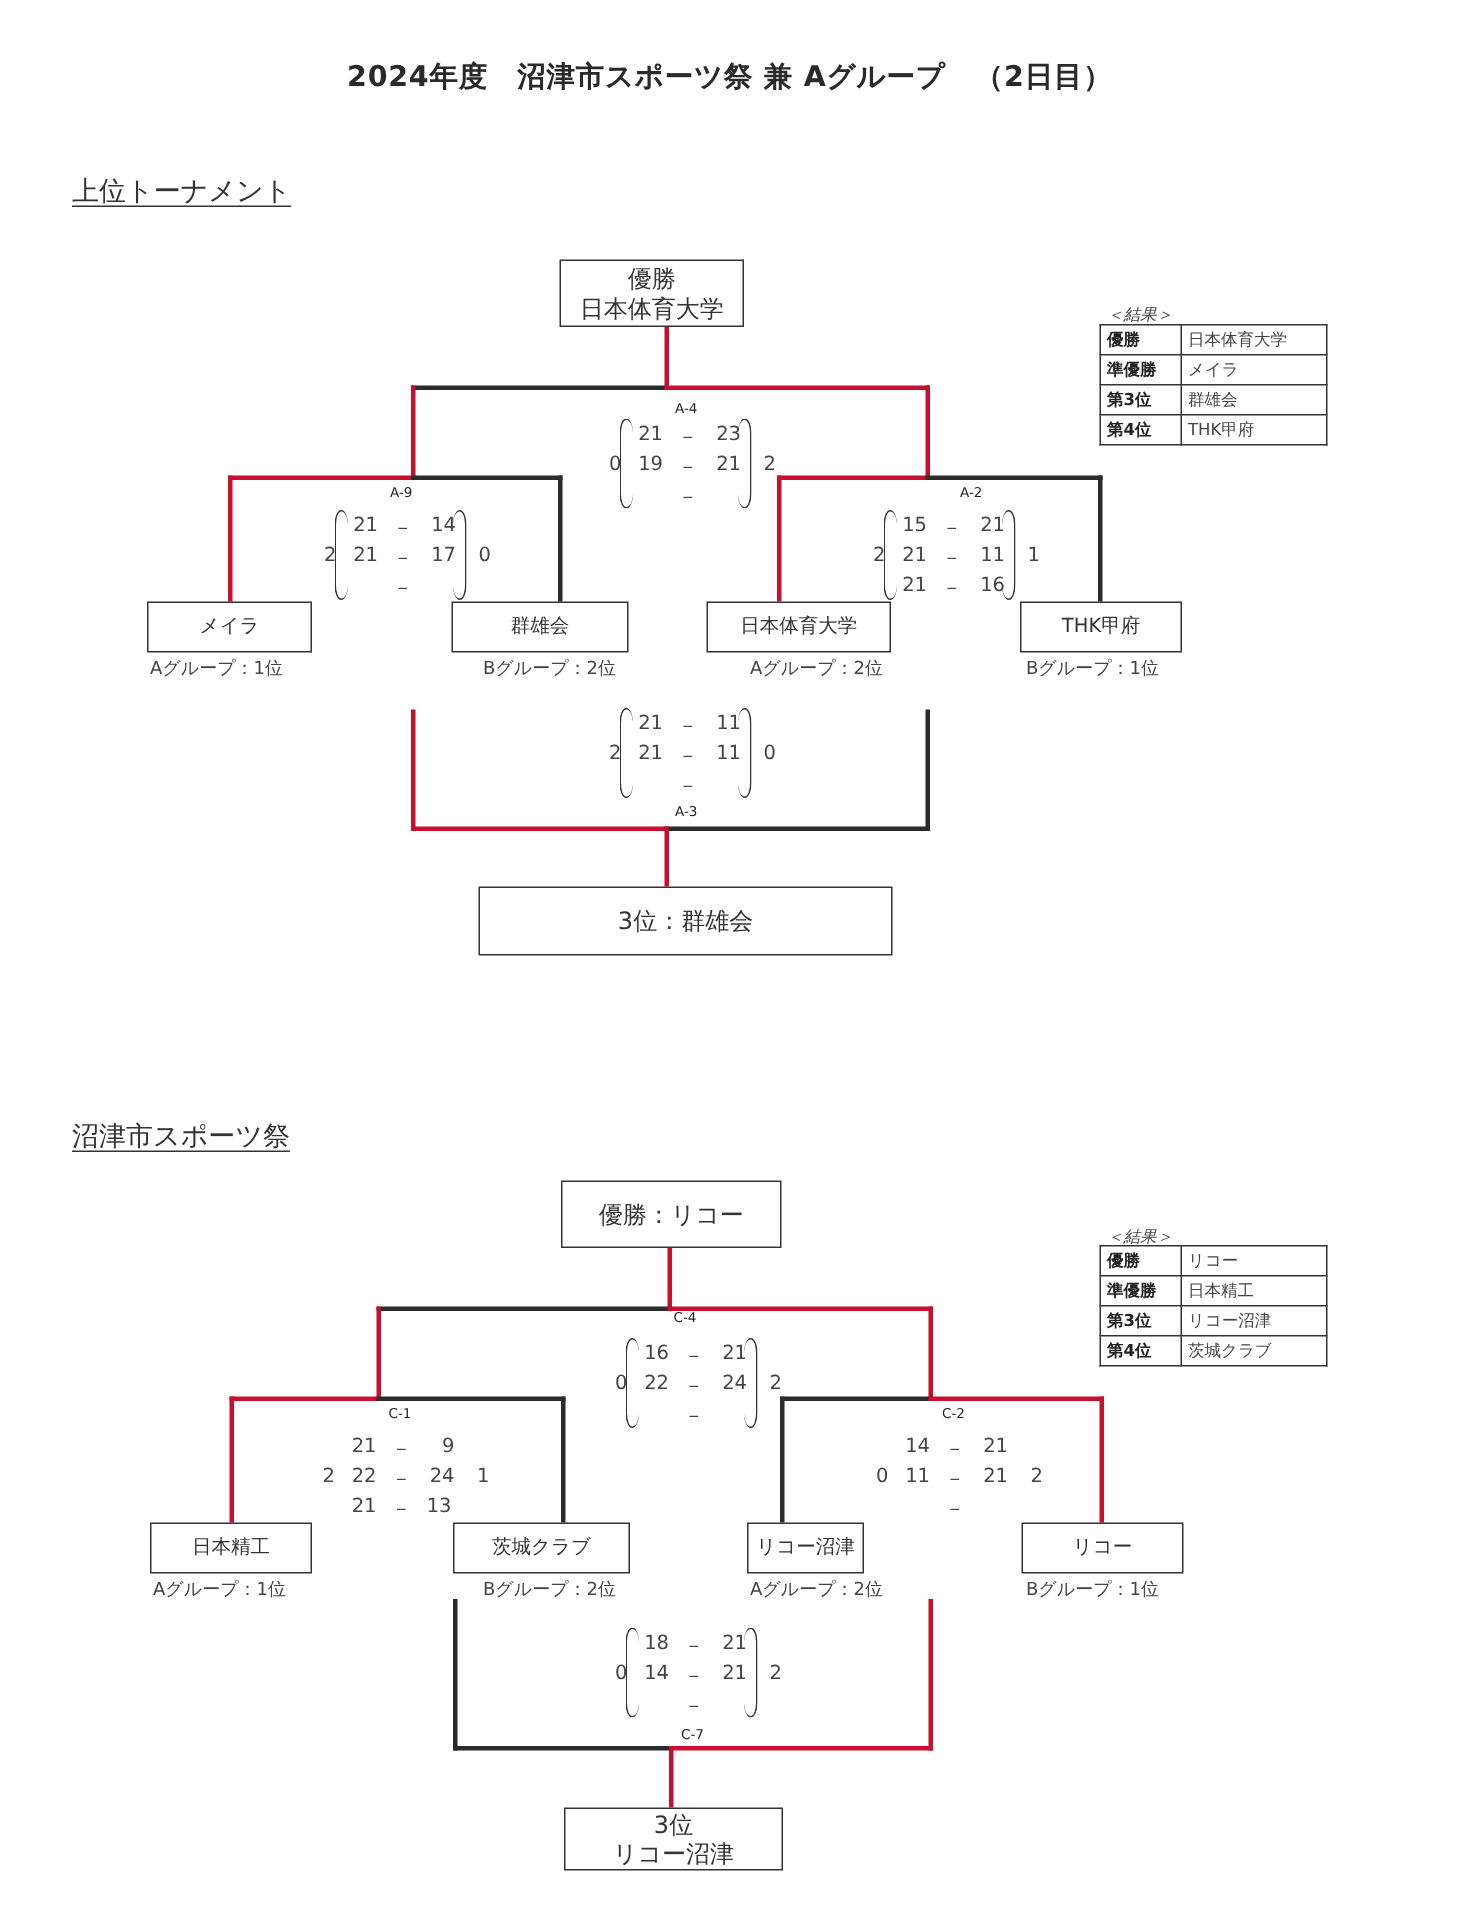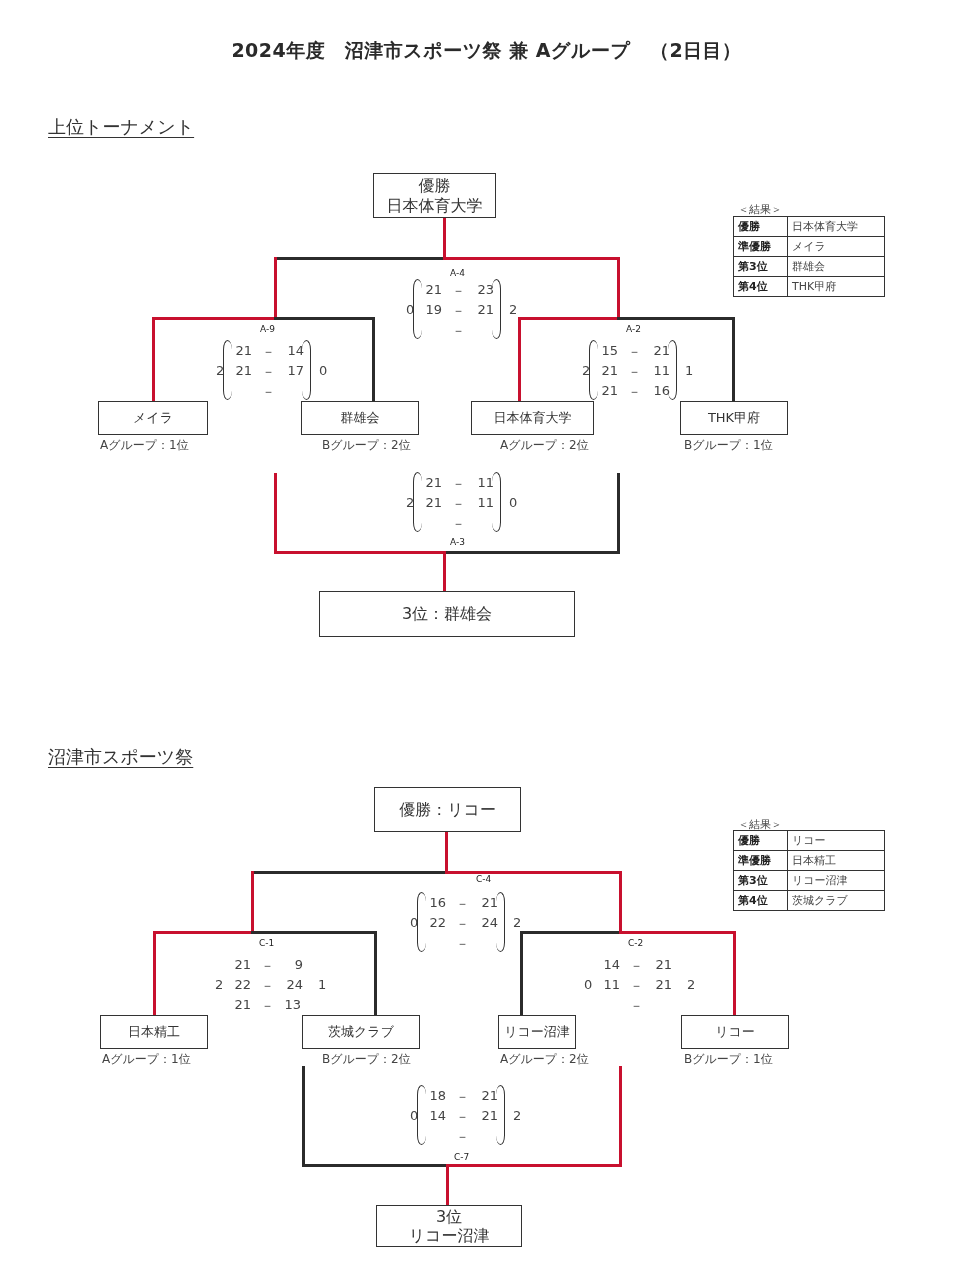--- a/index.html
+++ b/index.html
@@ -15,21 +15,21 @@
   .sub { position:absolute; font-size:12px; color:#444; white-space:nowrap; }
   .mlabel { position:absolute; font-size:9px; color:#222; }
   .score { position:absolute; font-size:13px; color:#444; }
   .paren { position:absolute; border:1.5px solid #333; border-radius:14px/30px; }
   .paren.l { border-right:none; }
   .paren.r { border-left:none; }
   .res { position:absolute; border-collapse:collapse; font-size:11px; }
   .res td { border:1px solid #333; padding:1px 4px; height:17px; }
   .res td.k { font-weight:bold; width:45px; color:#222; }
   .res td.v { width:88px; color:#444; }
-  .res-cap { position:absolute; font-size:11px; color:#444; }
+  .res-cap { position:absolute; font-size:11px; color:#444;font-style:italic; }
 </style>
 </head>
 <body>
 
 <div class="abs title">2024年度　沼津市スポーツ祭 兼 Aグループ　（2日目）</div>
 
 <div class="abs section-h" style="left:48px;top:115px;">上位トーナメント</div>
 
 <div class="box big" style="left:373px;top:173px;width:123px;height:45px;flex-direction:column;">
   <span>優勝</span>
@@ -59,21 +59,21 @@
 <div class="box" style="left:471px;top:401px;width:123px;height:34px;">日本体育大学</div>
 <div class="sub" style="left:500px;top:437px;">Aグループ：2位</div>
 <div class="box" style="left:680px;top:401px;width:108px;height:34px;">THK甲府</div>
 <div class="sub" style="left:684px;top:437px;">Bグループ：1位</div>
 
 <div class="line" style="left:274px;top:473px;width:3px;height:81px;background:#c8102e"></div>
 <div class="line" style="left:617px;top:473px;width:3px;height:81px;background:#2b2b2b"></div>
 <div class="line" style="left:274px;top:551px;width:172px;height:3px;background:#c8102e"></div>
 <div class="line" style="left:443px;top:551px;width:177px;height:3px;background:#2b2b2b"></div>
 <div class="line" style="left:443px;top:551px;width:3px;height:41px;background:#c8102e"></div>
-<div class="box big" style="left:319px;top:591px;width:256px;height:46px;">3位：群雄会</div>
+<div class="box big" style="left:319px;top:591px;width:276px;height:46px;">3位：群雄会</div>
 
 <div class="abs section-h" style="left:48px;top:745px;">沼津市スポーツ祭</div>
 
 <div class="box big" style="left:374px;top:787px;width:147px;height:45px;">優勝：リコー</div>
 
 <div class="line" style="left:445px;top:832px;width:3px;height:42px;background:#c8102e"></div>
 <div class="line" style="left:251px;top:871px;width:197px;height:3px;background:#2b2b2b"></div>
 <div class="line" style="left:445px;top:871px;width:177px;height:3px;background:#c8102e"></div>
 <div class="line" style="left:251px;top:871px;width:3px;height:63px;background:#c8102e"></div>
 <div class="line" style="left:619px;top:871px;width:3px;height:63px;background:#c8102e"></div>
@@ -173,21 +173,21 @@
     <div class="score" style="left:230px;top:363px;width:22px;text-align:right;">21</div>
     <div class="score" style="left:262px;top:363px;">－</div>
     <div class="score" style="left:280px;top:363px;width:24px;text-align:right;">17</div>
     <div class="score" style="left:230px;top:383px;width:22px;text-align:right;"></div>
     <div class="score" style="left:262px;top:383px;">－</div>
     <div class="score" style="left:280px;top:383px;width:24px;text-align:right;"></div>
     <div class="score" style="left:216px;top:363px;">2</div>
     <div class="score" style="left:319px;top:363px;">0</div>
     <div class="paren l" style="left:223px;top:340px;width:8px;height:58px;"></div>
     <div class="paren r" style="left:302px;top:340px;width:8px;height:58px;"></div>
-    <div class="mlabel" style="left:626px;top:324px;">A-2</div>
+    <div class="mlabel" style="left:640px;top:324px;">A-2</div>
     <div class="score" style="left:596px;top:343px;width:22px;text-align:right;">15</div>
     <div class="score" style="left:628px;top:343px;">－</div>
     <div class="score" style="left:646px;top:343px;width:24px;text-align:right;">21</div>
     <div class="score" style="left:596px;top:363px;width:22px;text-align:right;">21</div>
     <div class="score" style="left:628px;top:363px;">－</div>
     <div class="score" style="left:646px;top:363px;width:24px;text-align:right;">11</div>
     <div class="score" style="left:596px;top:383px;width:22px;text-align:right;">21</div>
     <div class="score" style="left:628px;top:383px;">－</div>
     <div class="score" style="left:646px;top:383px;width:24px;text-align:right;">16</div>
     <div class="score" style="left:582px;top:363px;">2</div>
@@ -201,21 +201,21 @@
     <div class="score" style="left:420px;top:495px;width:22px;text-align:right;">21</div>
     <div class="score" style="left:452px;top:495px;">－</div>
     <div class="score" style="left:470px;top:495px;width:24px;text-align:right;">11</div>
     <div class="score" style="left:420px;top:515px;width:22px;text-align:right;"></div>
     <div class="score" style="left:452px;top:515px;">－</div>
     <div class="score" style="left:470px;top:515px;width:24px;text-align:right;"></div>
     <div class="score" style="left:406px;top:495px;">2</div>
     <div class="score" style="left:509px;top:495px;">0</div>
     <div class="paren l" style="left:413px;top:472px;width:8px;height:58px;"></div>
     <div class="paren r" style="left:492px;top:472px;width:8px;height:58px;"></div>
-    <div class="mlabel" style="left:476px;top:874px;">C-4</div>
+    <div class="mlabel" style="left:449px;top:874px;">C-4</div>
     <div class="score" style="left:424px;top:895px;width:22px;text-align:right;">16</div>
     <div class="score" style="left:456px;top:895px;">－</div>
     <div class="score" style="left:474px;top:895px;width:24px;text-align:right;">21</div>
     <div class="score" style="left:424px;top:915px;width:22px;text-align:right;">22</div>
     <div class="score" style="left:456px;top:915px;">－</div>
     <div class="score" style="left:474px;top:915px;width:24px;text-align:right;">24</div>
     <div class="score" style="left:424px;top:935px;width:22px;text-align:right;"></div>
     <div class="score" style="left:456px;top:935px;">－</div>
     <div class="score" style="left:474px;top:935px;width:24px;text-align:right;"></div>
     <div class="score" style="left:410px;top:915px;">0</div>

